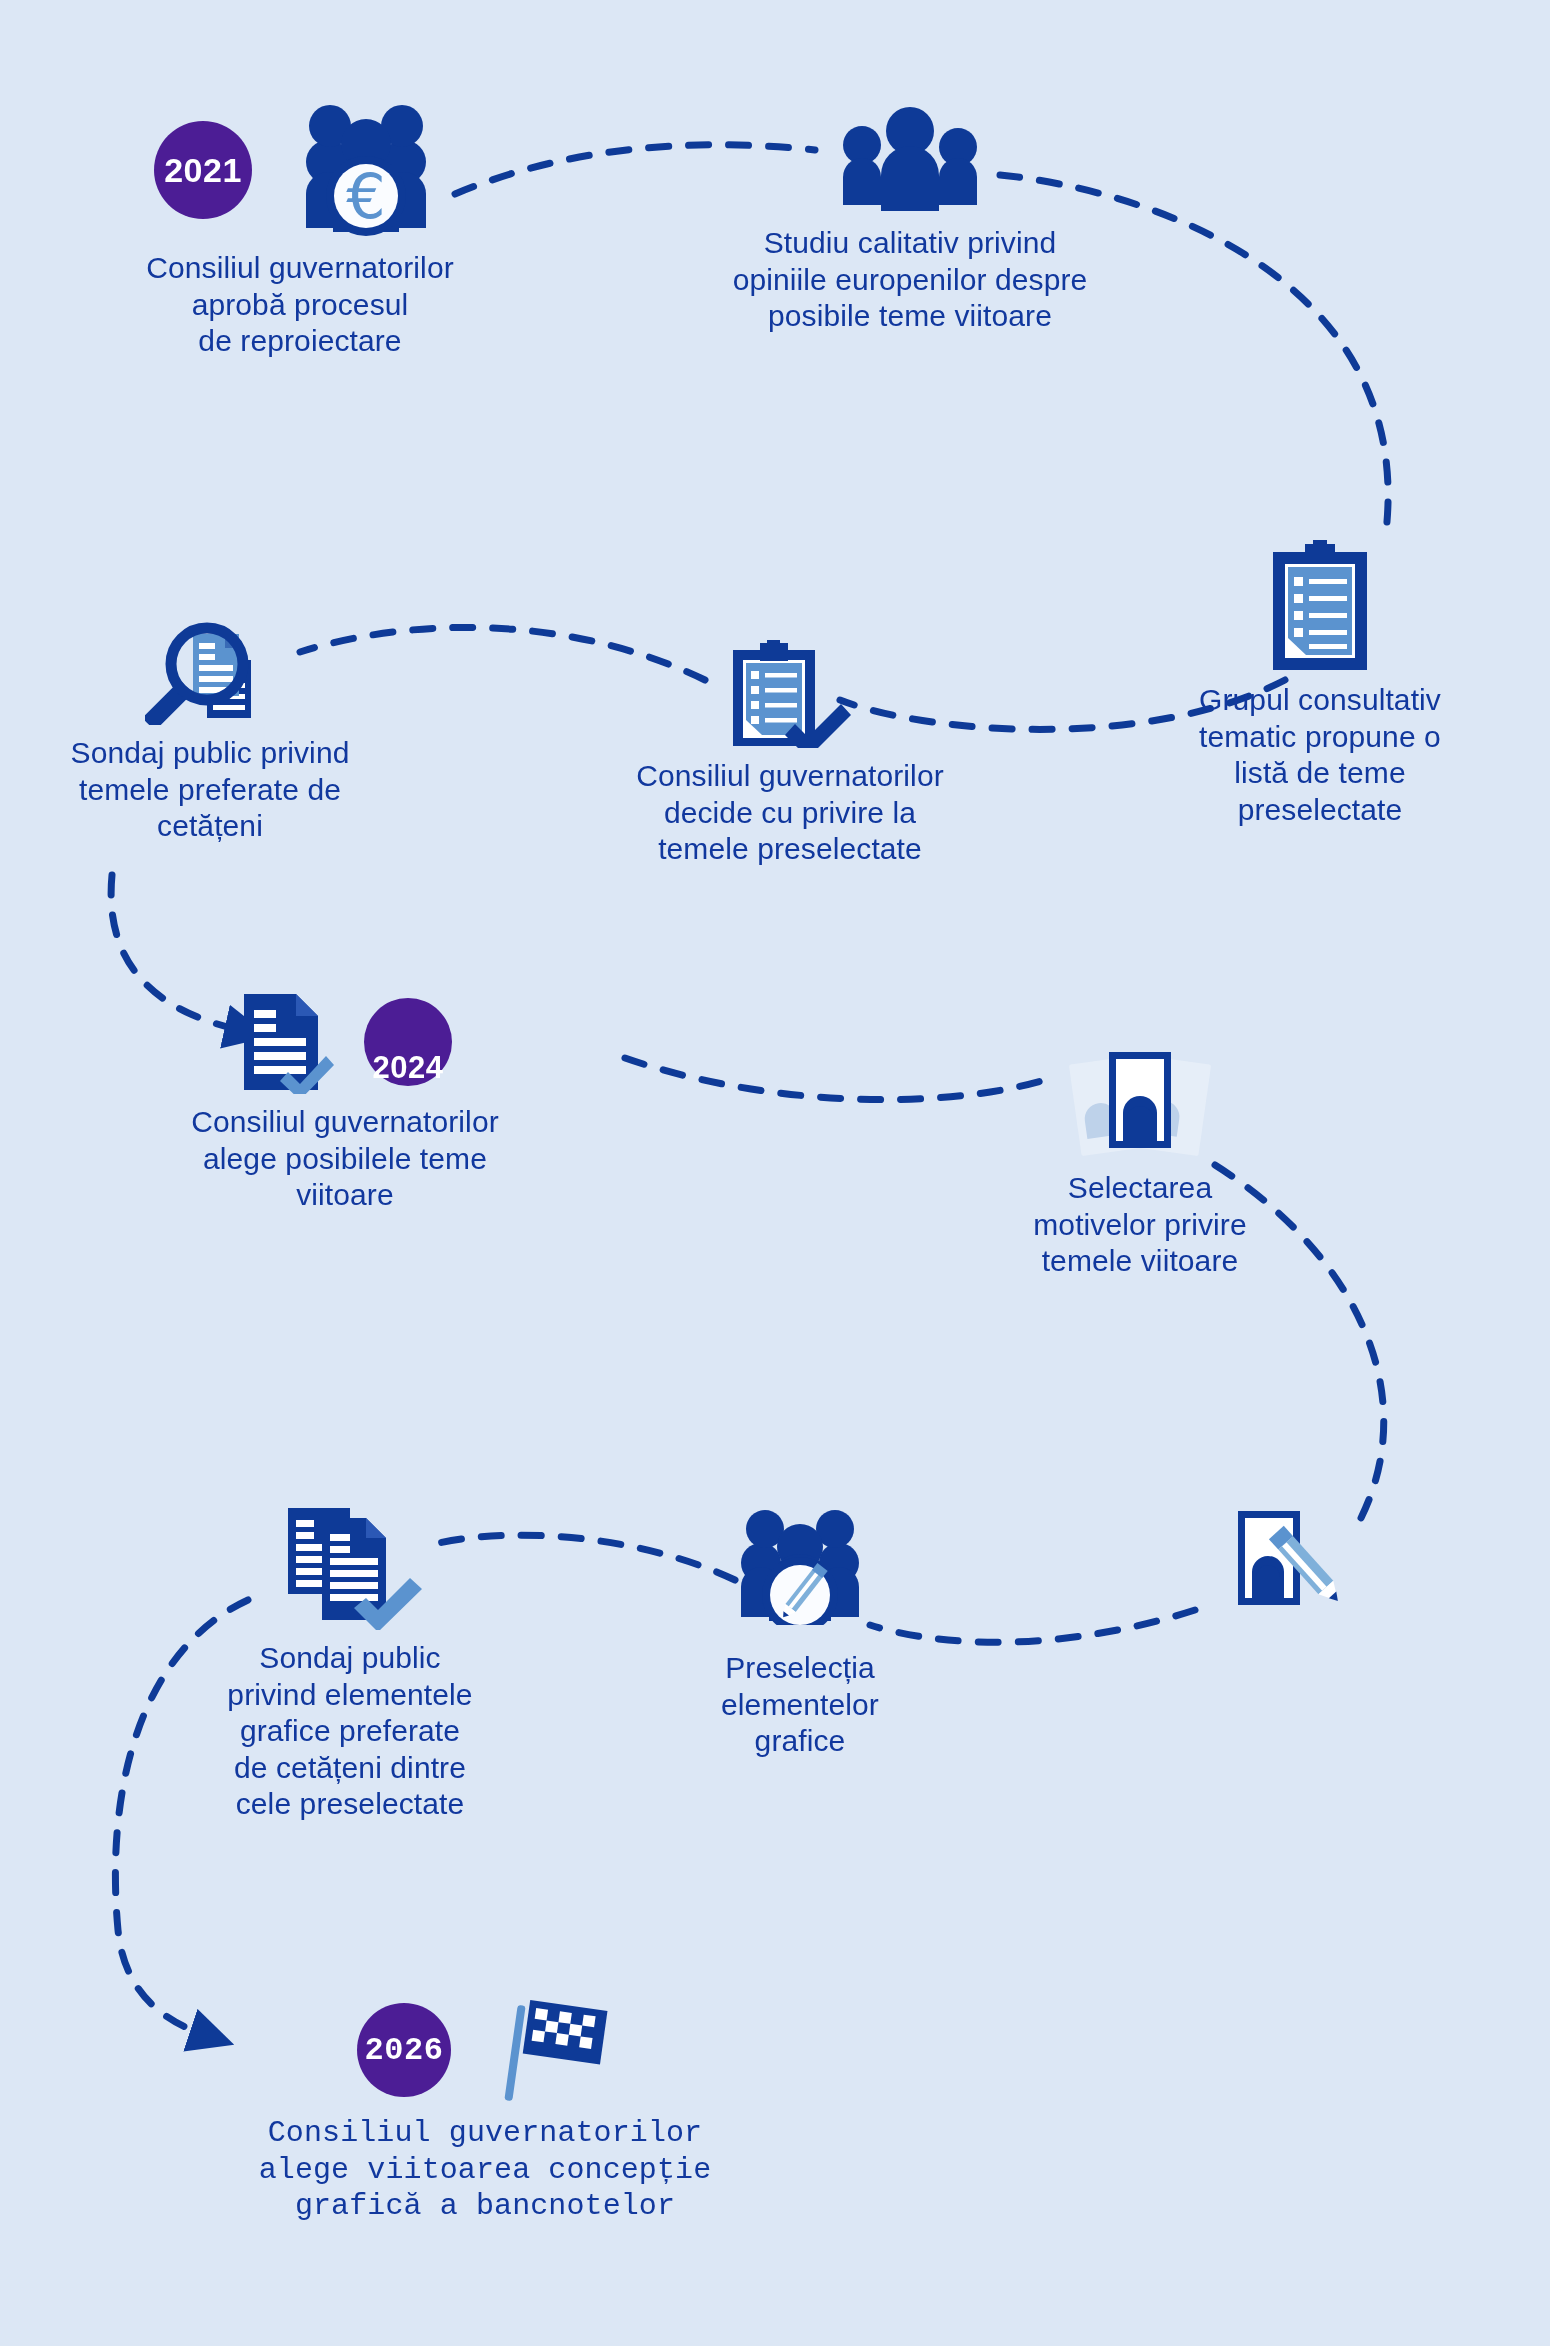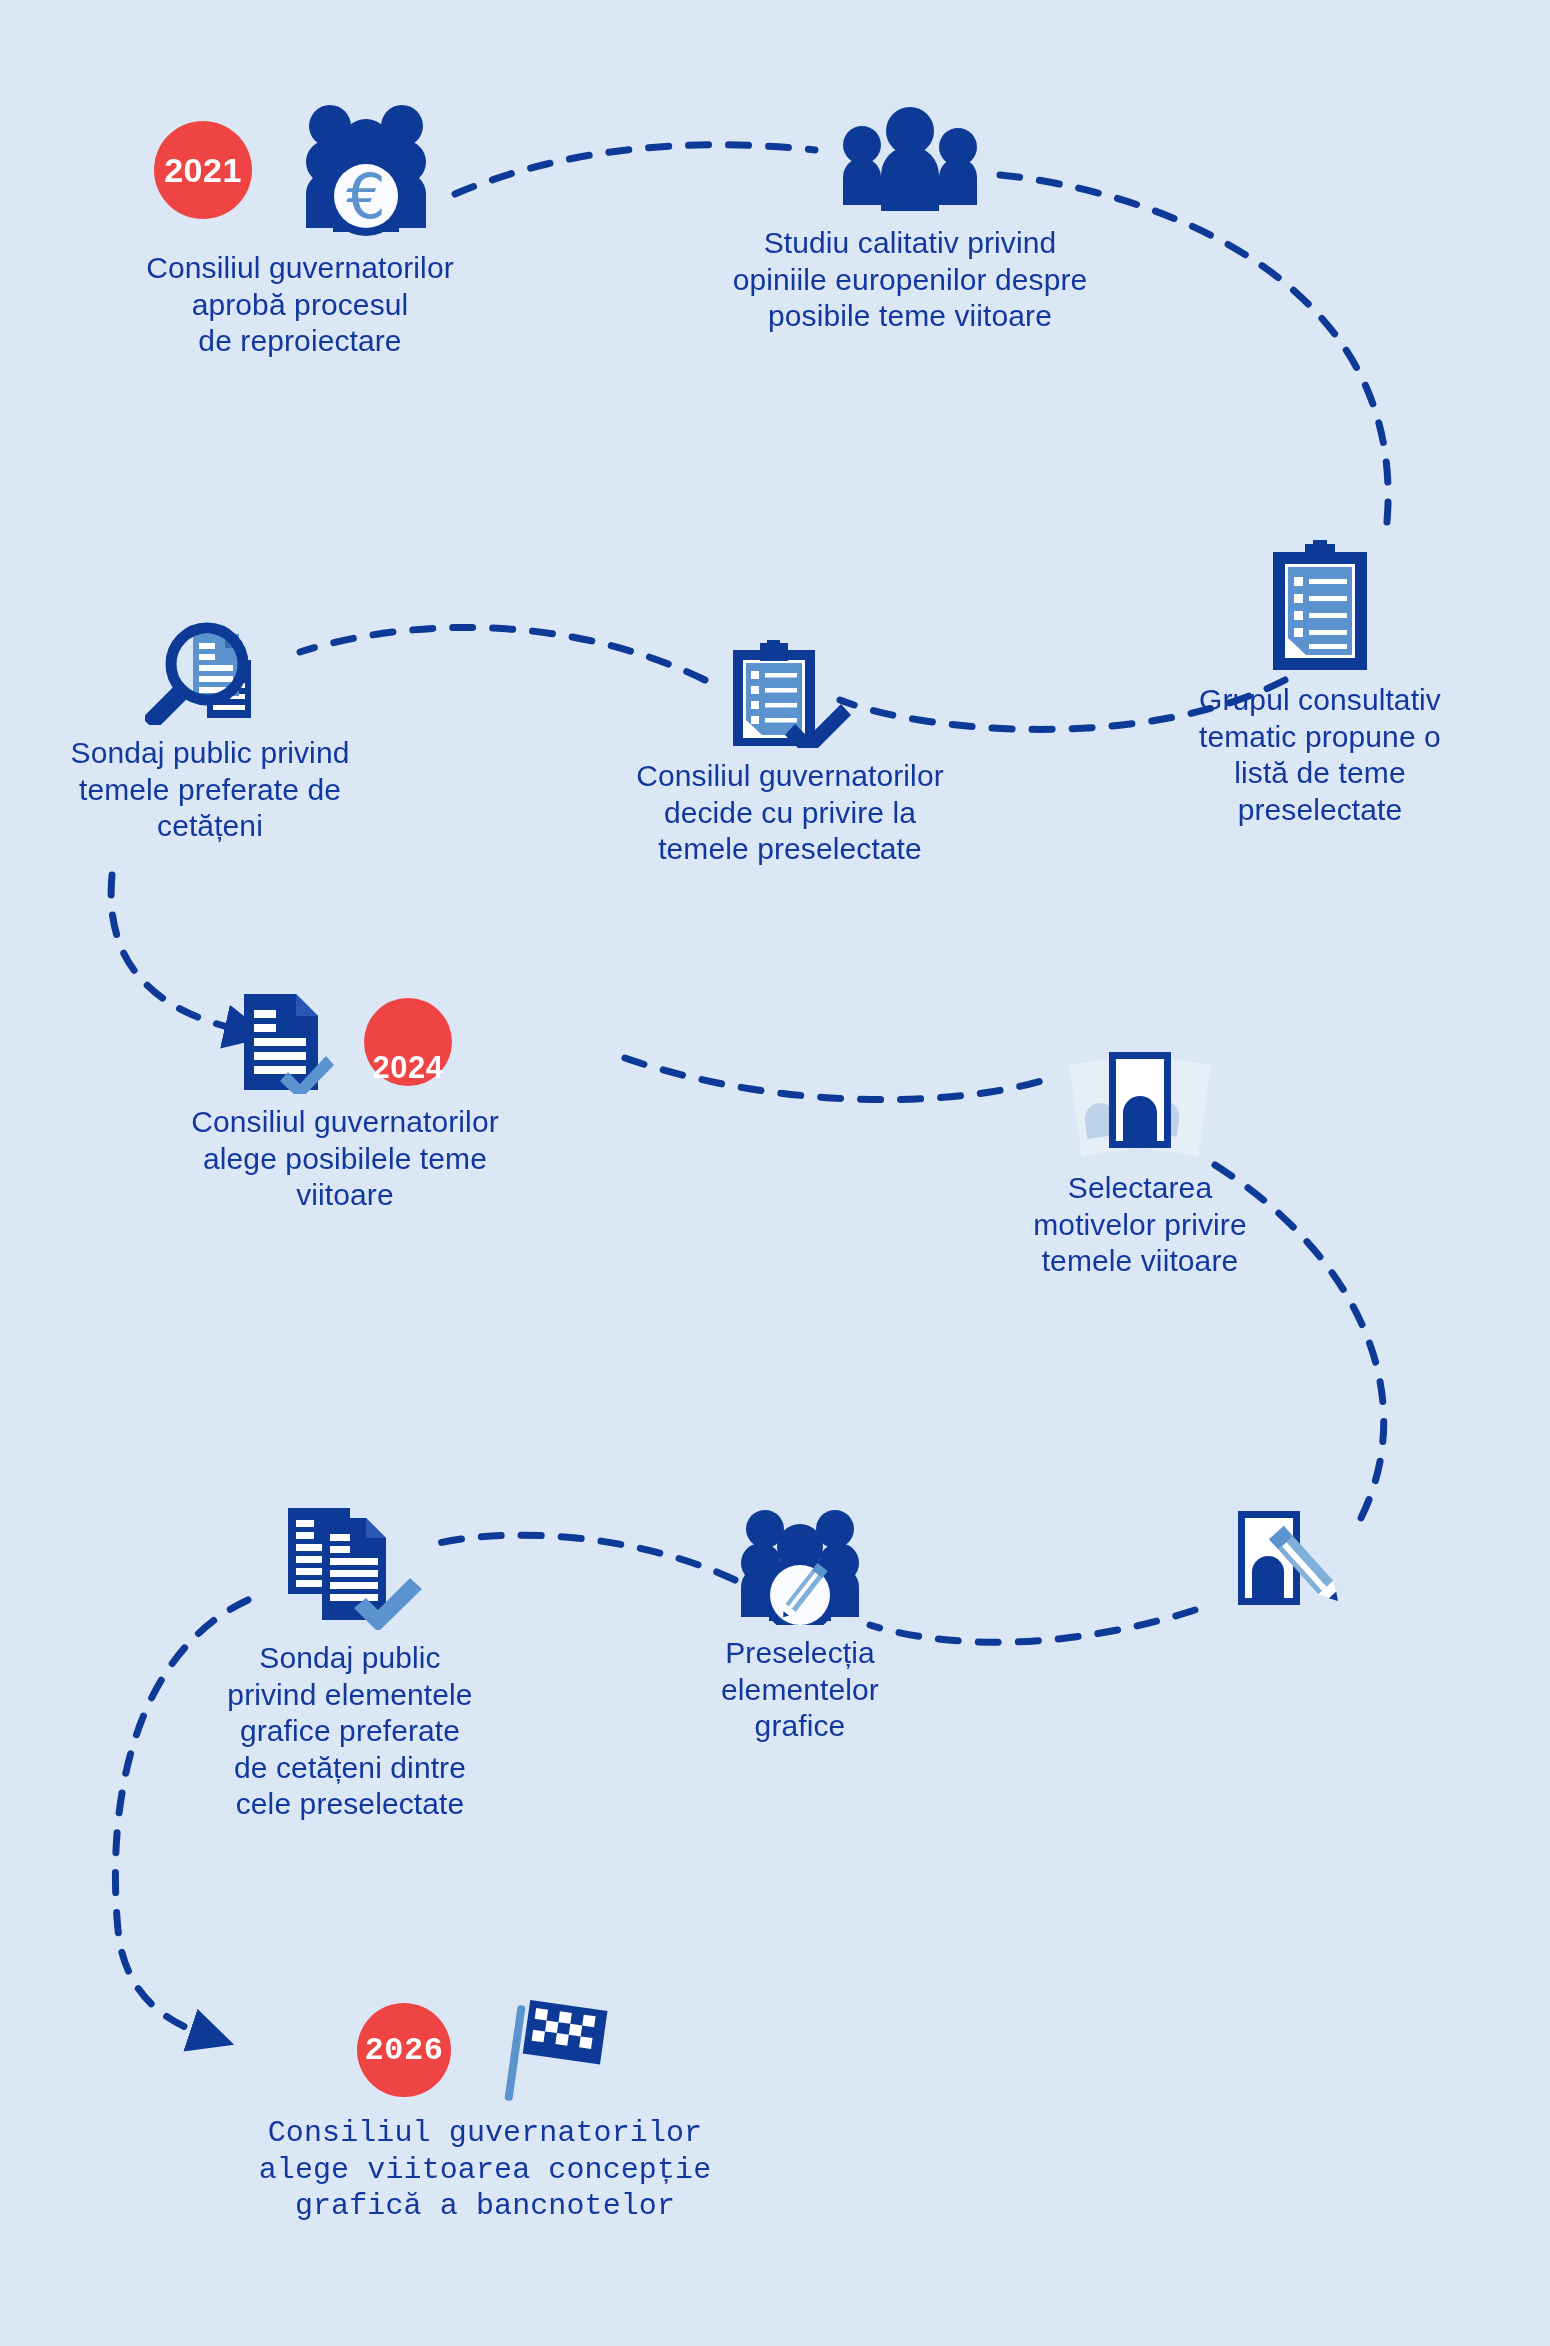--- a/index.html
+++ b/index.html
@@ -11,21 +11,21 @@
   }
   #stage{position:absolute;left:0;top:0;width:1550px;height:2346px;}
   .conn{position:absolute;left:0;top:0;width:1550px;height:2346px;pointer-events:none;}
   .node{position:absolute;display:flex;flex-direction:column;align-items:center;}
   .cap{
     color:#11389e;font-size:30px;line-height:1.22;text-align:center;
     white-space:pre-line;margin-top:10px;letter-spacing:0.1px;
   }
   .yearbadge{
     border-radius:50%;
-    background:#ef4444;color:#ffffff;
+    background:#4c1d95;color:#ffffff;
     display:flex;align-items:center;justify-content:center;
     font-weight:bold;letter-spacing:0.5px;
   }
   .iconwrap{display:flex;align-items:center;justify-content:center;}
   .row{display:flex;align-items:center;}
 </style>
 </head>
 <body>
 
 <div id="stage">
@@ -243,21 +243,21 @@
           <rect x="78" y="24" width="20" height="60" fill="#7fb0da"></rect>
           <rect x="83" y="24" width="6" height="60" fill="#ffffff"></rect>
           <rect x="78" y="10" width="20" height="14" fill="#5b93cf"></rect>
           <path d="M78,84 L88,102 L98,84 z" fill="#ffffff"></path>
           <path d="M83,94 L88,102 L93,94 z" fill="#0e3a97"></path>
         </g>
       </svg>
     </div>
   </div>
 
-  <div class="node" style="left:665px;top:1505px;width:270px;">
+  <div class="node" style="left:665px;top:1505px;width:270px;gap:15px;">
     <div class="iconwrap">
       <svg width="150" height="120" viewBox="0 0 150 120">
         <circle cx="36" cy="58" r="20" fill="#0e3a97"></circle>
         <path d="M16,112 v-30 a20,20 0 0,1 40,0 v30 z" fill="#0e3a97"></path>
         <circle cx="114" cy="58" r="20" fill="#0e3a97"></circle>
         <path d="M94,112 v-30 a20,20 0 0,1 40,0 v30 z" fill="#0e3a97"></path>
         <circle cx="40" cy="24" r="19" fill="#0e3a97"></circle>
         <circle cx="110" cy="24" r="19" fill="#0e3a97"></circle>
         <circle cx="75" cy="42" r="23" fill="#0e3a97"></circle>
         <path d="M44,116 v-36 a31,31 0 0,1 62,0 v36 z" fill="#0e3a97"></path>

